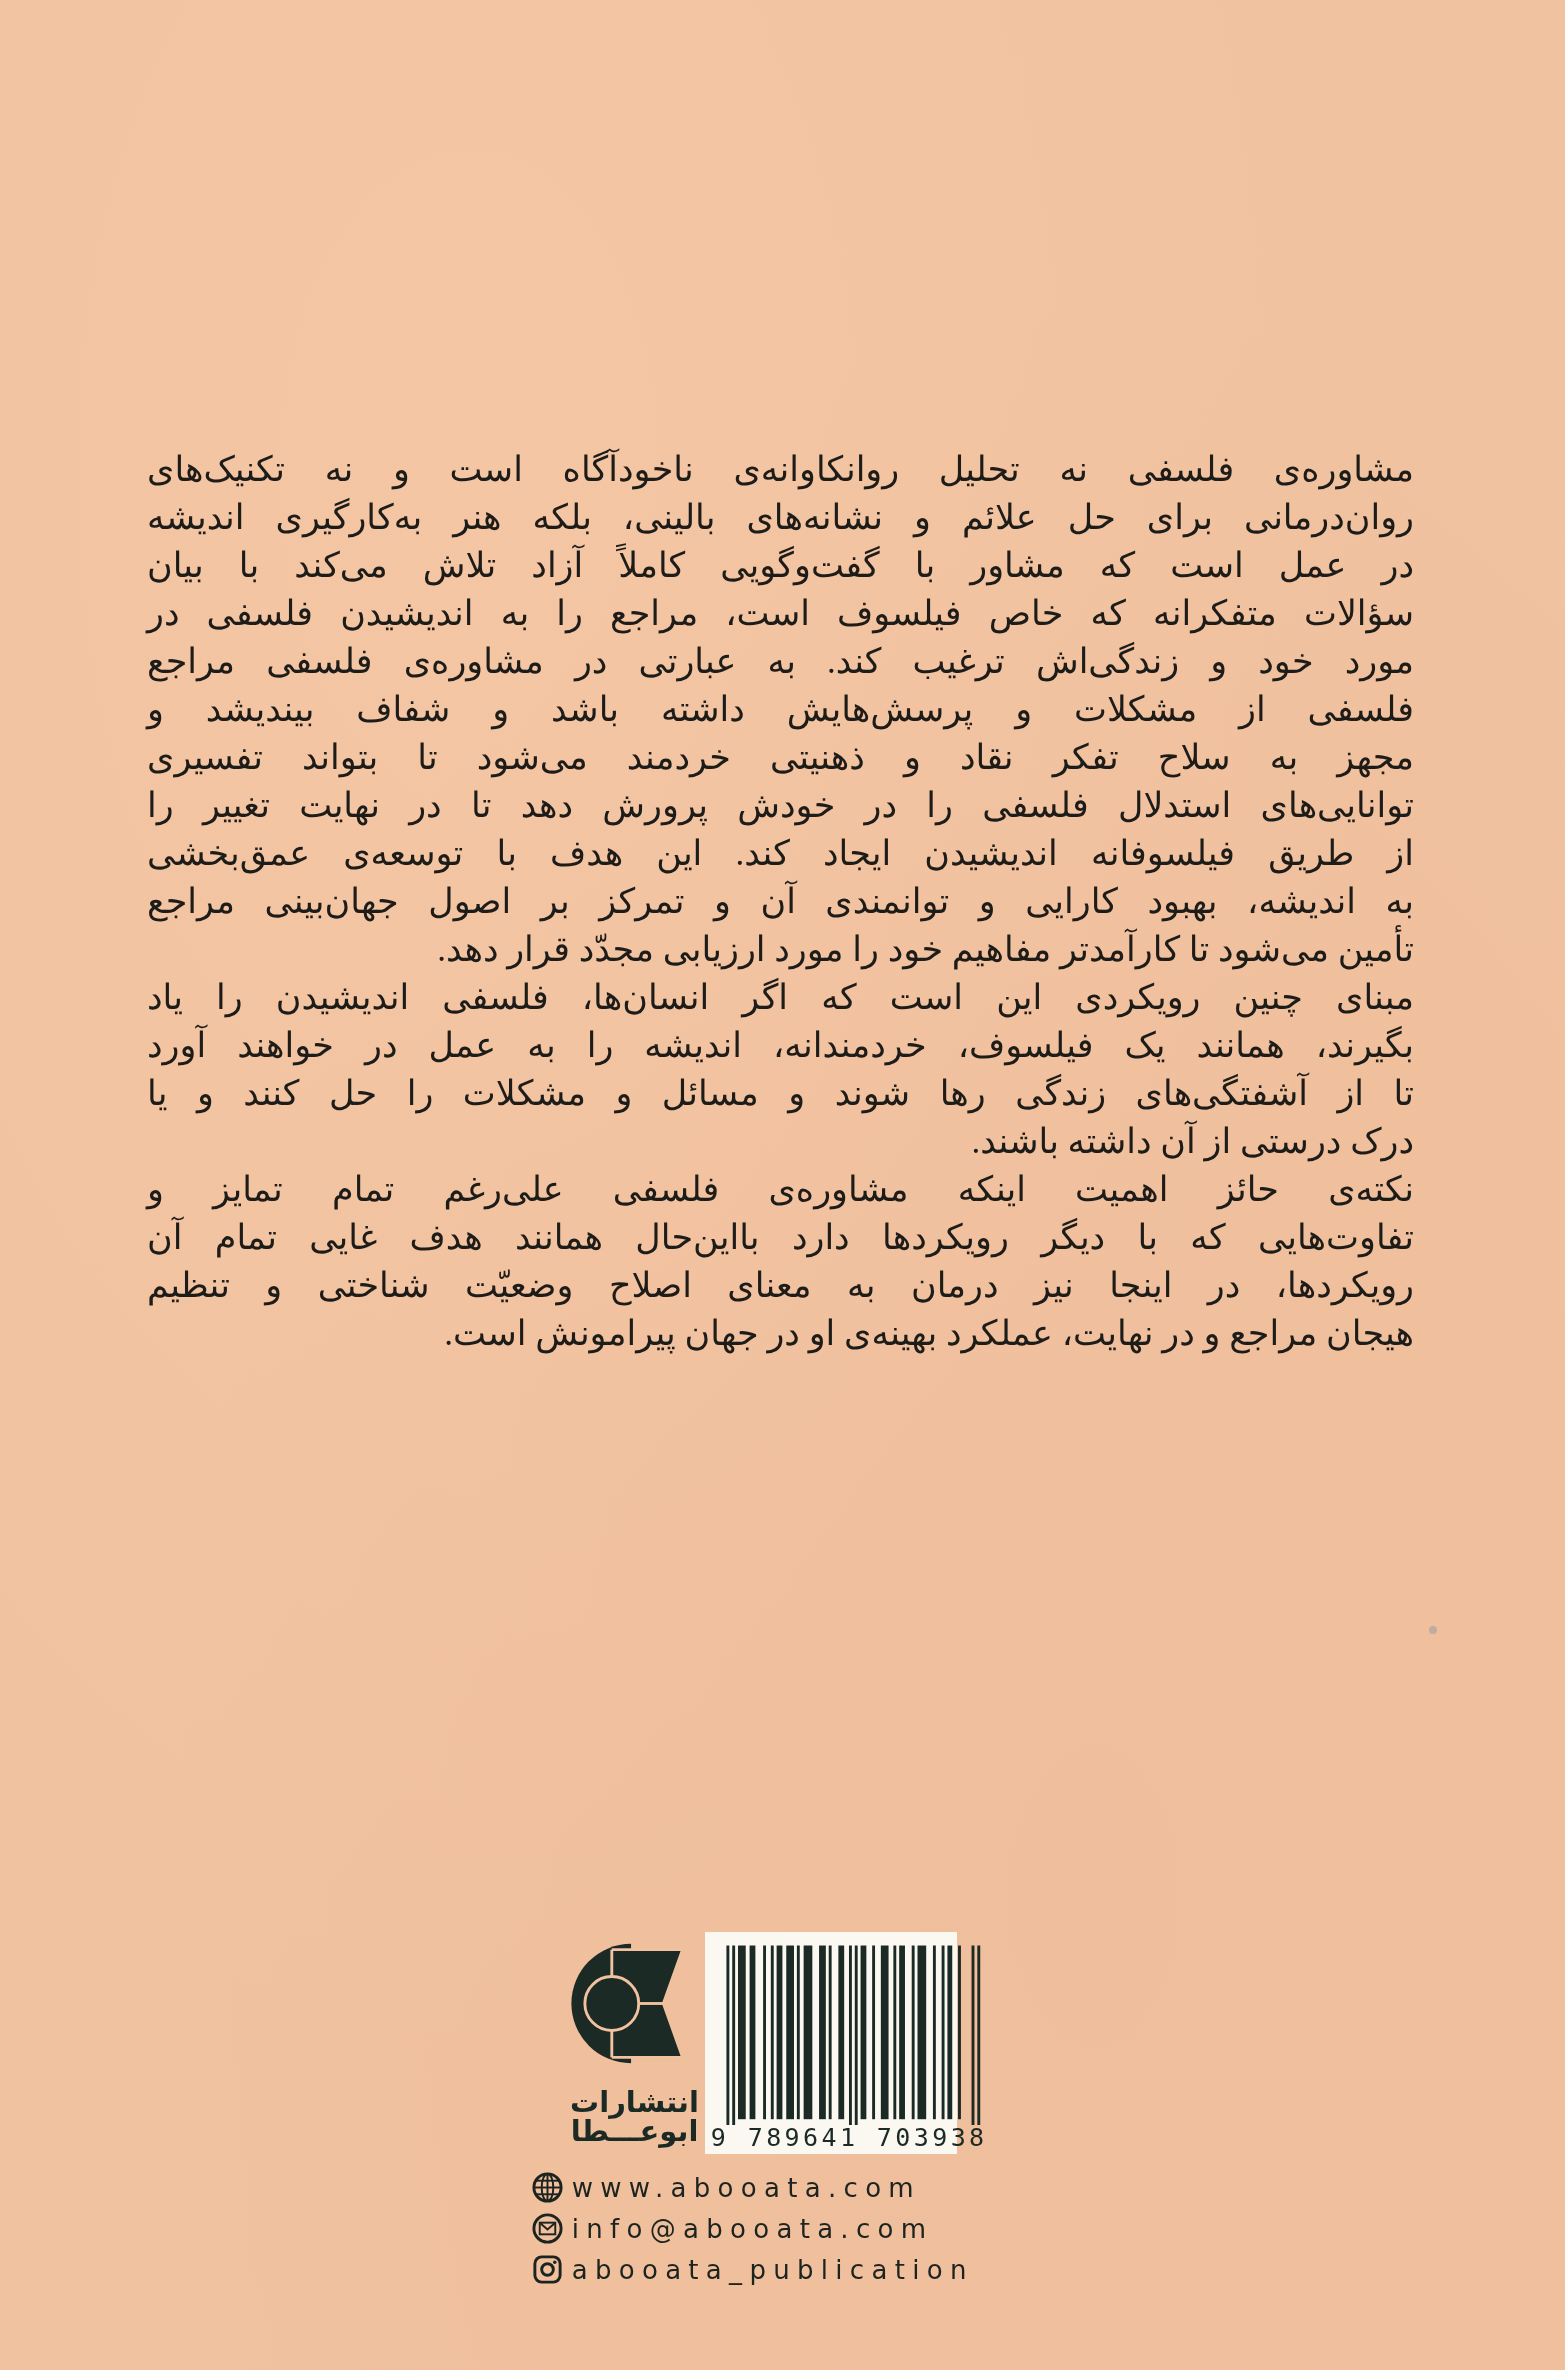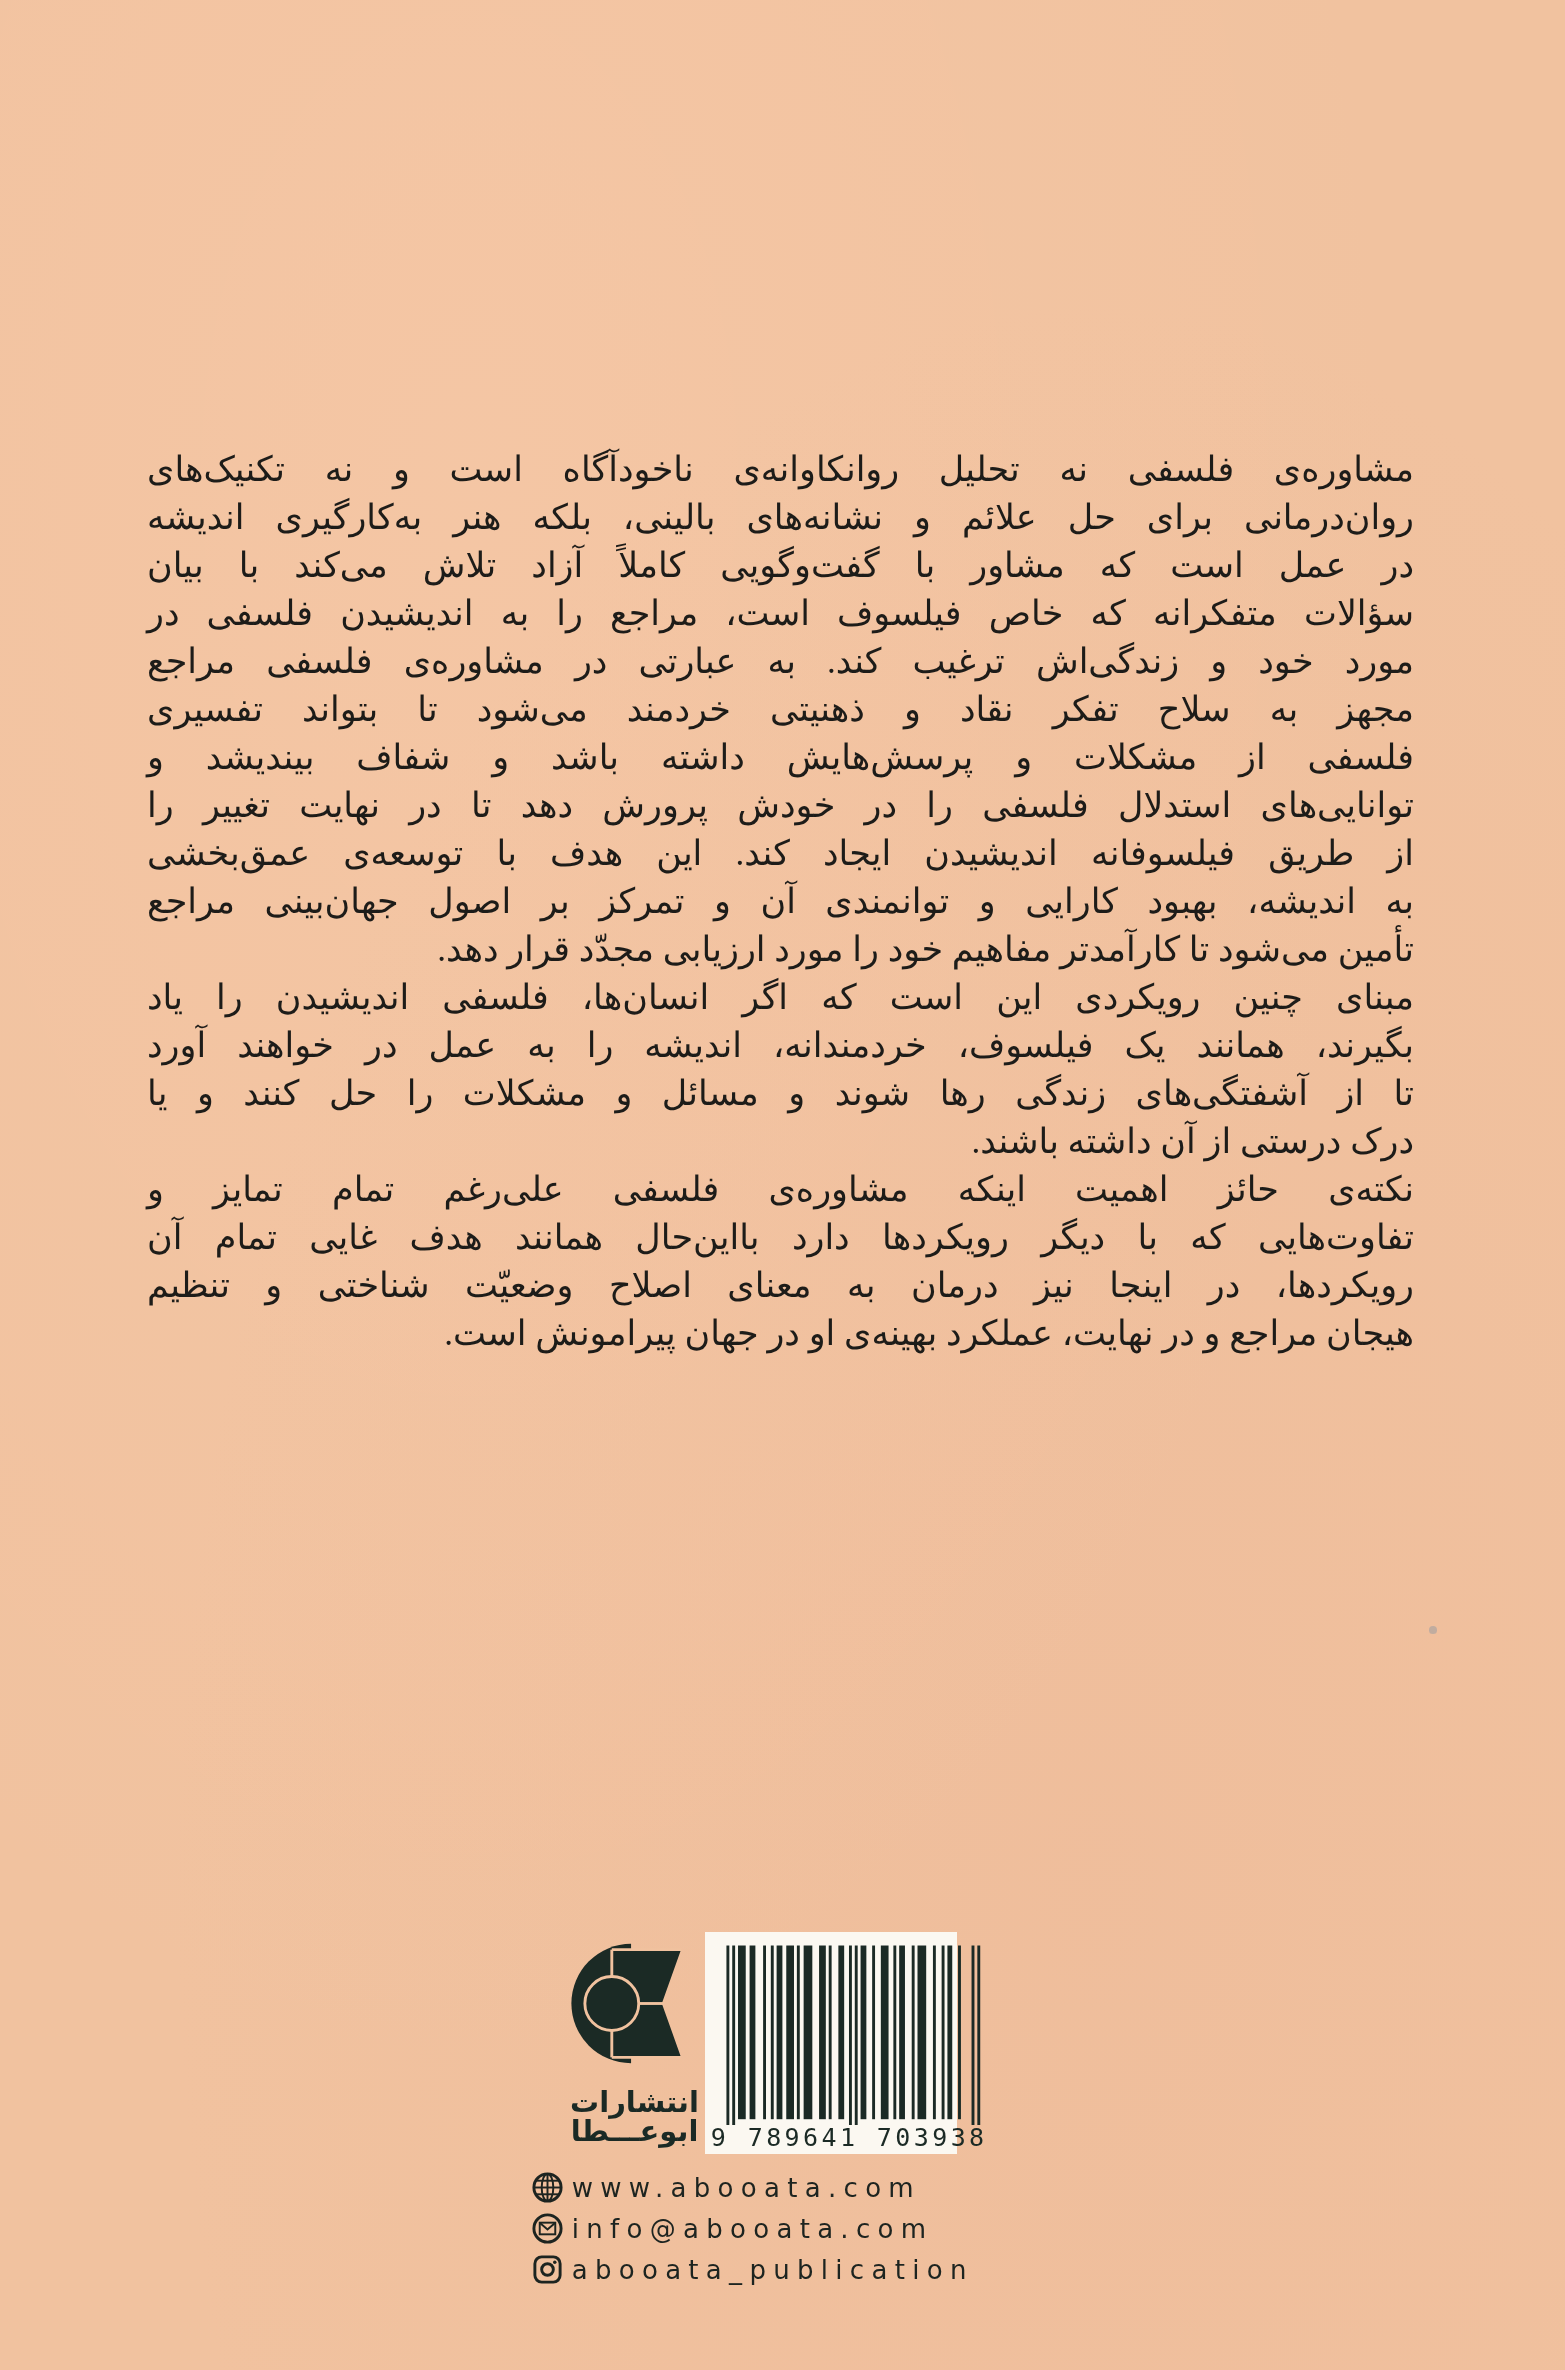--- a/index.html
+++ b/index.html
@@ -140,22 +140,22 @@
 <div class="page">
 
   <div class="body-text">
 
     <div>
       <span class="line">مشاوره‌ی فلسفی نه تحلیل روانکاوانه‌ی ناخودآگاه است و نه تکنیک‌های</span>
       <span class="line">روان‌درمانی برای حل علائم و نشانه‌های بالینی، بلکه هنر به‌کارگیری اندیشه</span>
       <span class="line">در عمل است که مشاور با گفت‌وگویی کاملاً آزاد تلاش می‌کند با بیان</span>
       <span class="line">سؤالات متفکرانه که خاص فیلسوف است، مراجع را به اندیشیدن فلسفی در</span>
       <span class="line">مورد خود و زندگی‌اش ترغیب کند. به عبارتی در مشاوره‌ی فلسفی مراجع</span>
+      <span class="line">فلسفی از مشکلات و پرسش‌هایش داشته باشد و شفاف بیندیشد و</span>
       <span class="line">مجهز به سلاح تفکر نقاد و ذهنیتی خردمند می‌شود  تا بتواند تفسیری</span>
-      <span class="line">فلسفی از مشکلات و پرسش‌هایش داشته باشد و شفاف بیندیشد و</span>
       <span class="line">توانایی‌های استدلال فلسفی را در خودش پرورش دهد تا در نهایت تغییر را</span>
       <span class="line">از طریق فیلسوفانه اندیشیدن ایجاد کند. این هدف با توسعه‌ی عمق‌بخشی</span>
       <span class="line">به اندیشه، بهبود کارایی و توانمندی آن و تمرکز بر اصول جهان‌بینی مراجع</span>
       <span class="line last">تأمین می‌شود تا کارآمدتر مفاهیم خود را مورد ارزیابی مجدّد قرار دهد.</span>
     </div>
 
     <div>
       <span class="line">مبنای چنین رویکردی این است که اگر انسان‌ها،  فلسفی اندیشیدن را یاد</span>
       <span class="line">بگیرند، همانند یک فیلسوف، خردمندانه، اندیشه را به عمل در خواهند آورد</span>
       <span class="line">تا از آشفتگی‌های زندگی رها شوند و مسائل و مشکلات را حل کنند و یا</span>

